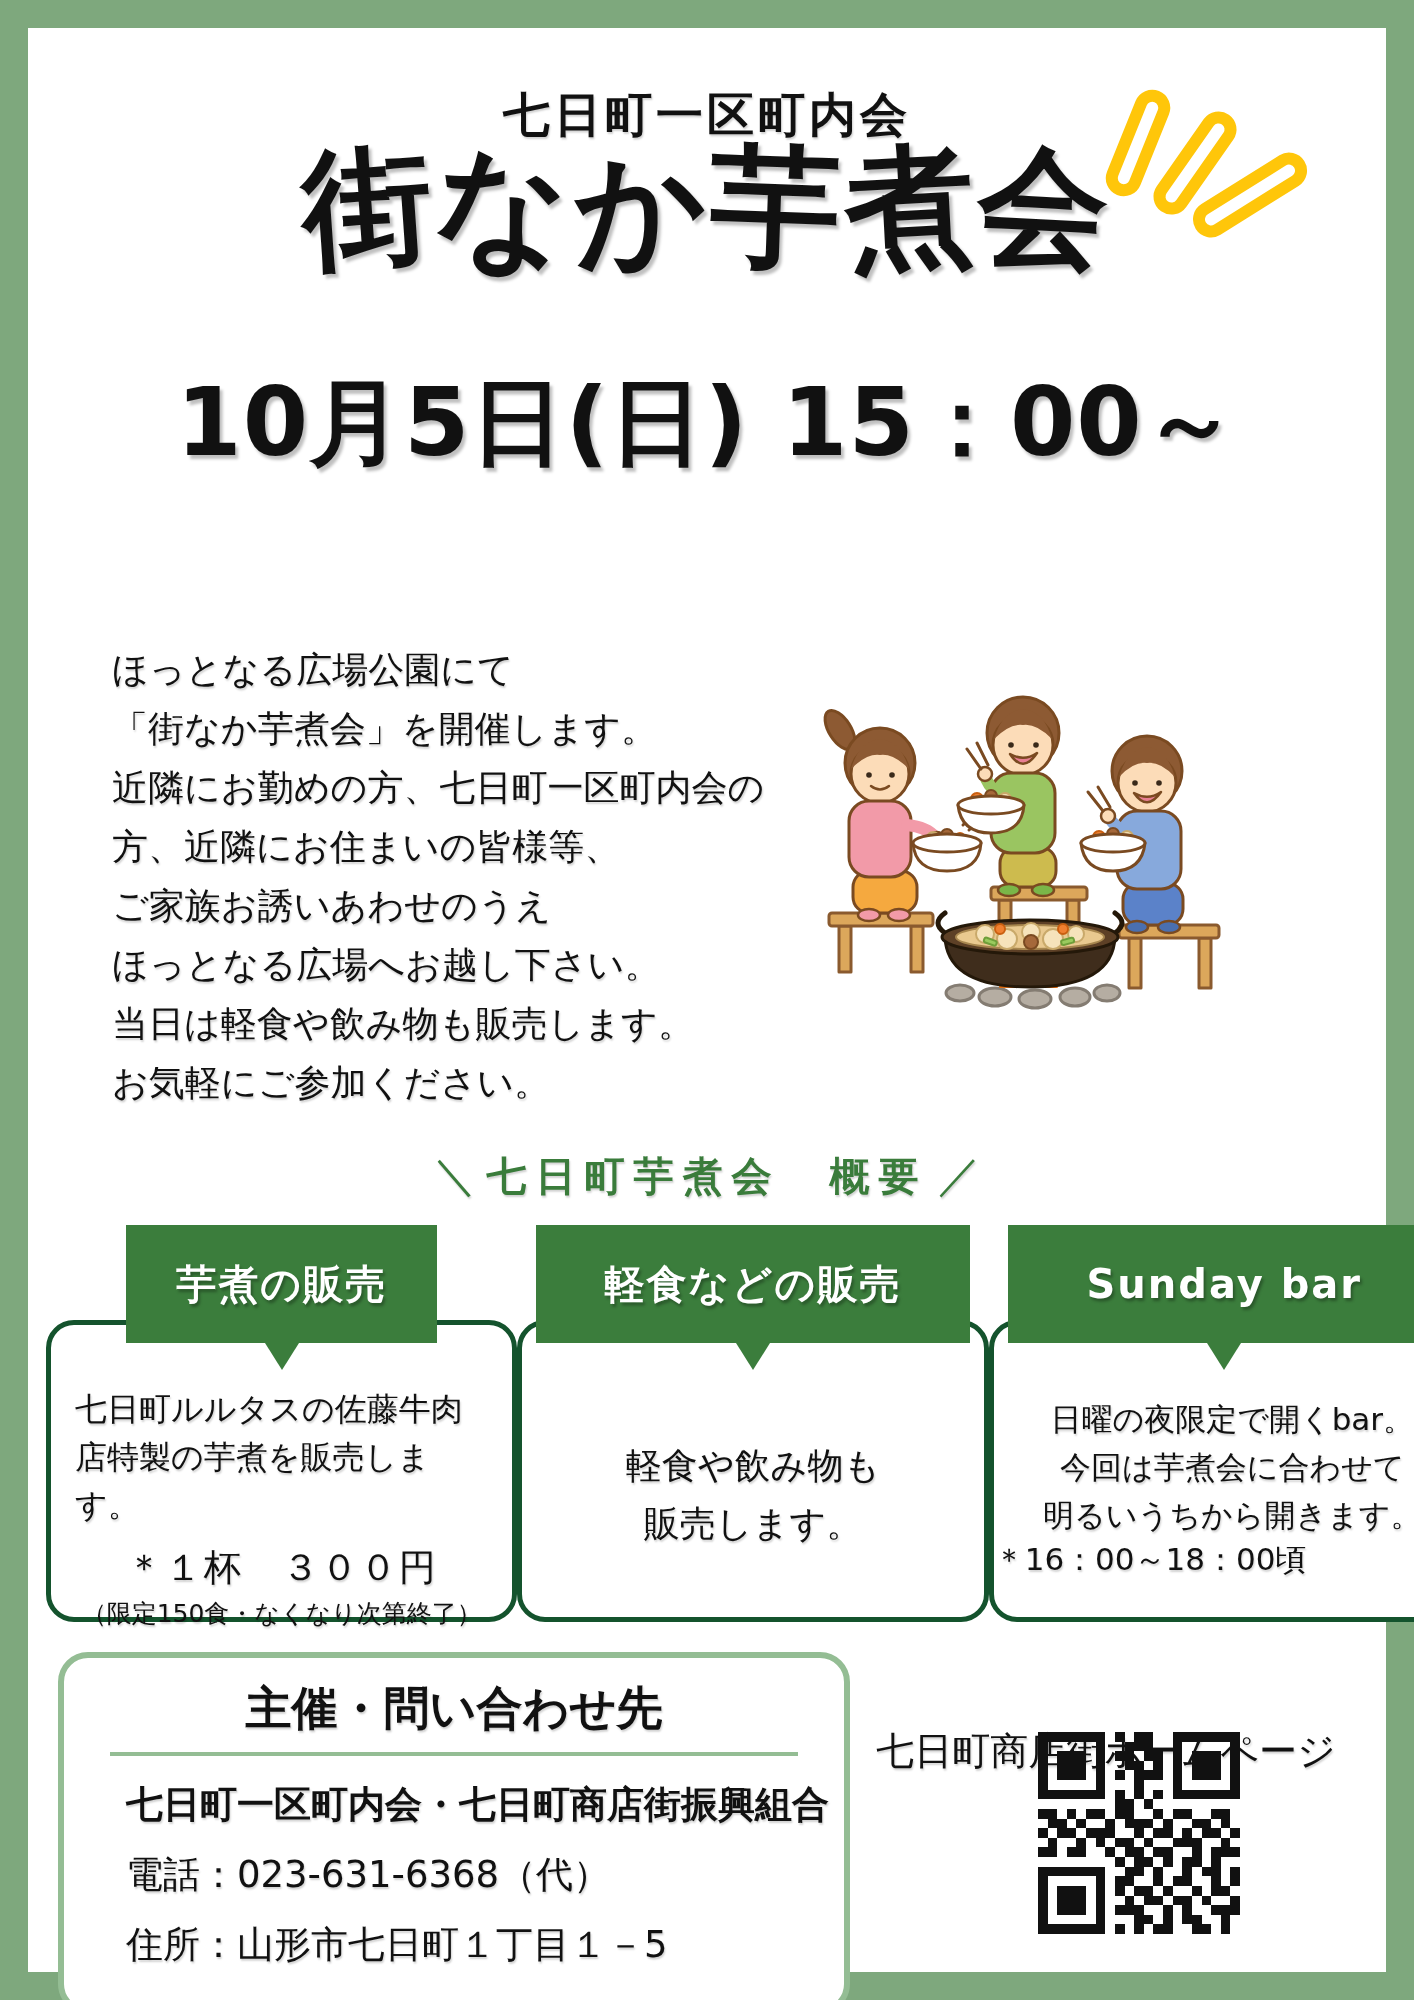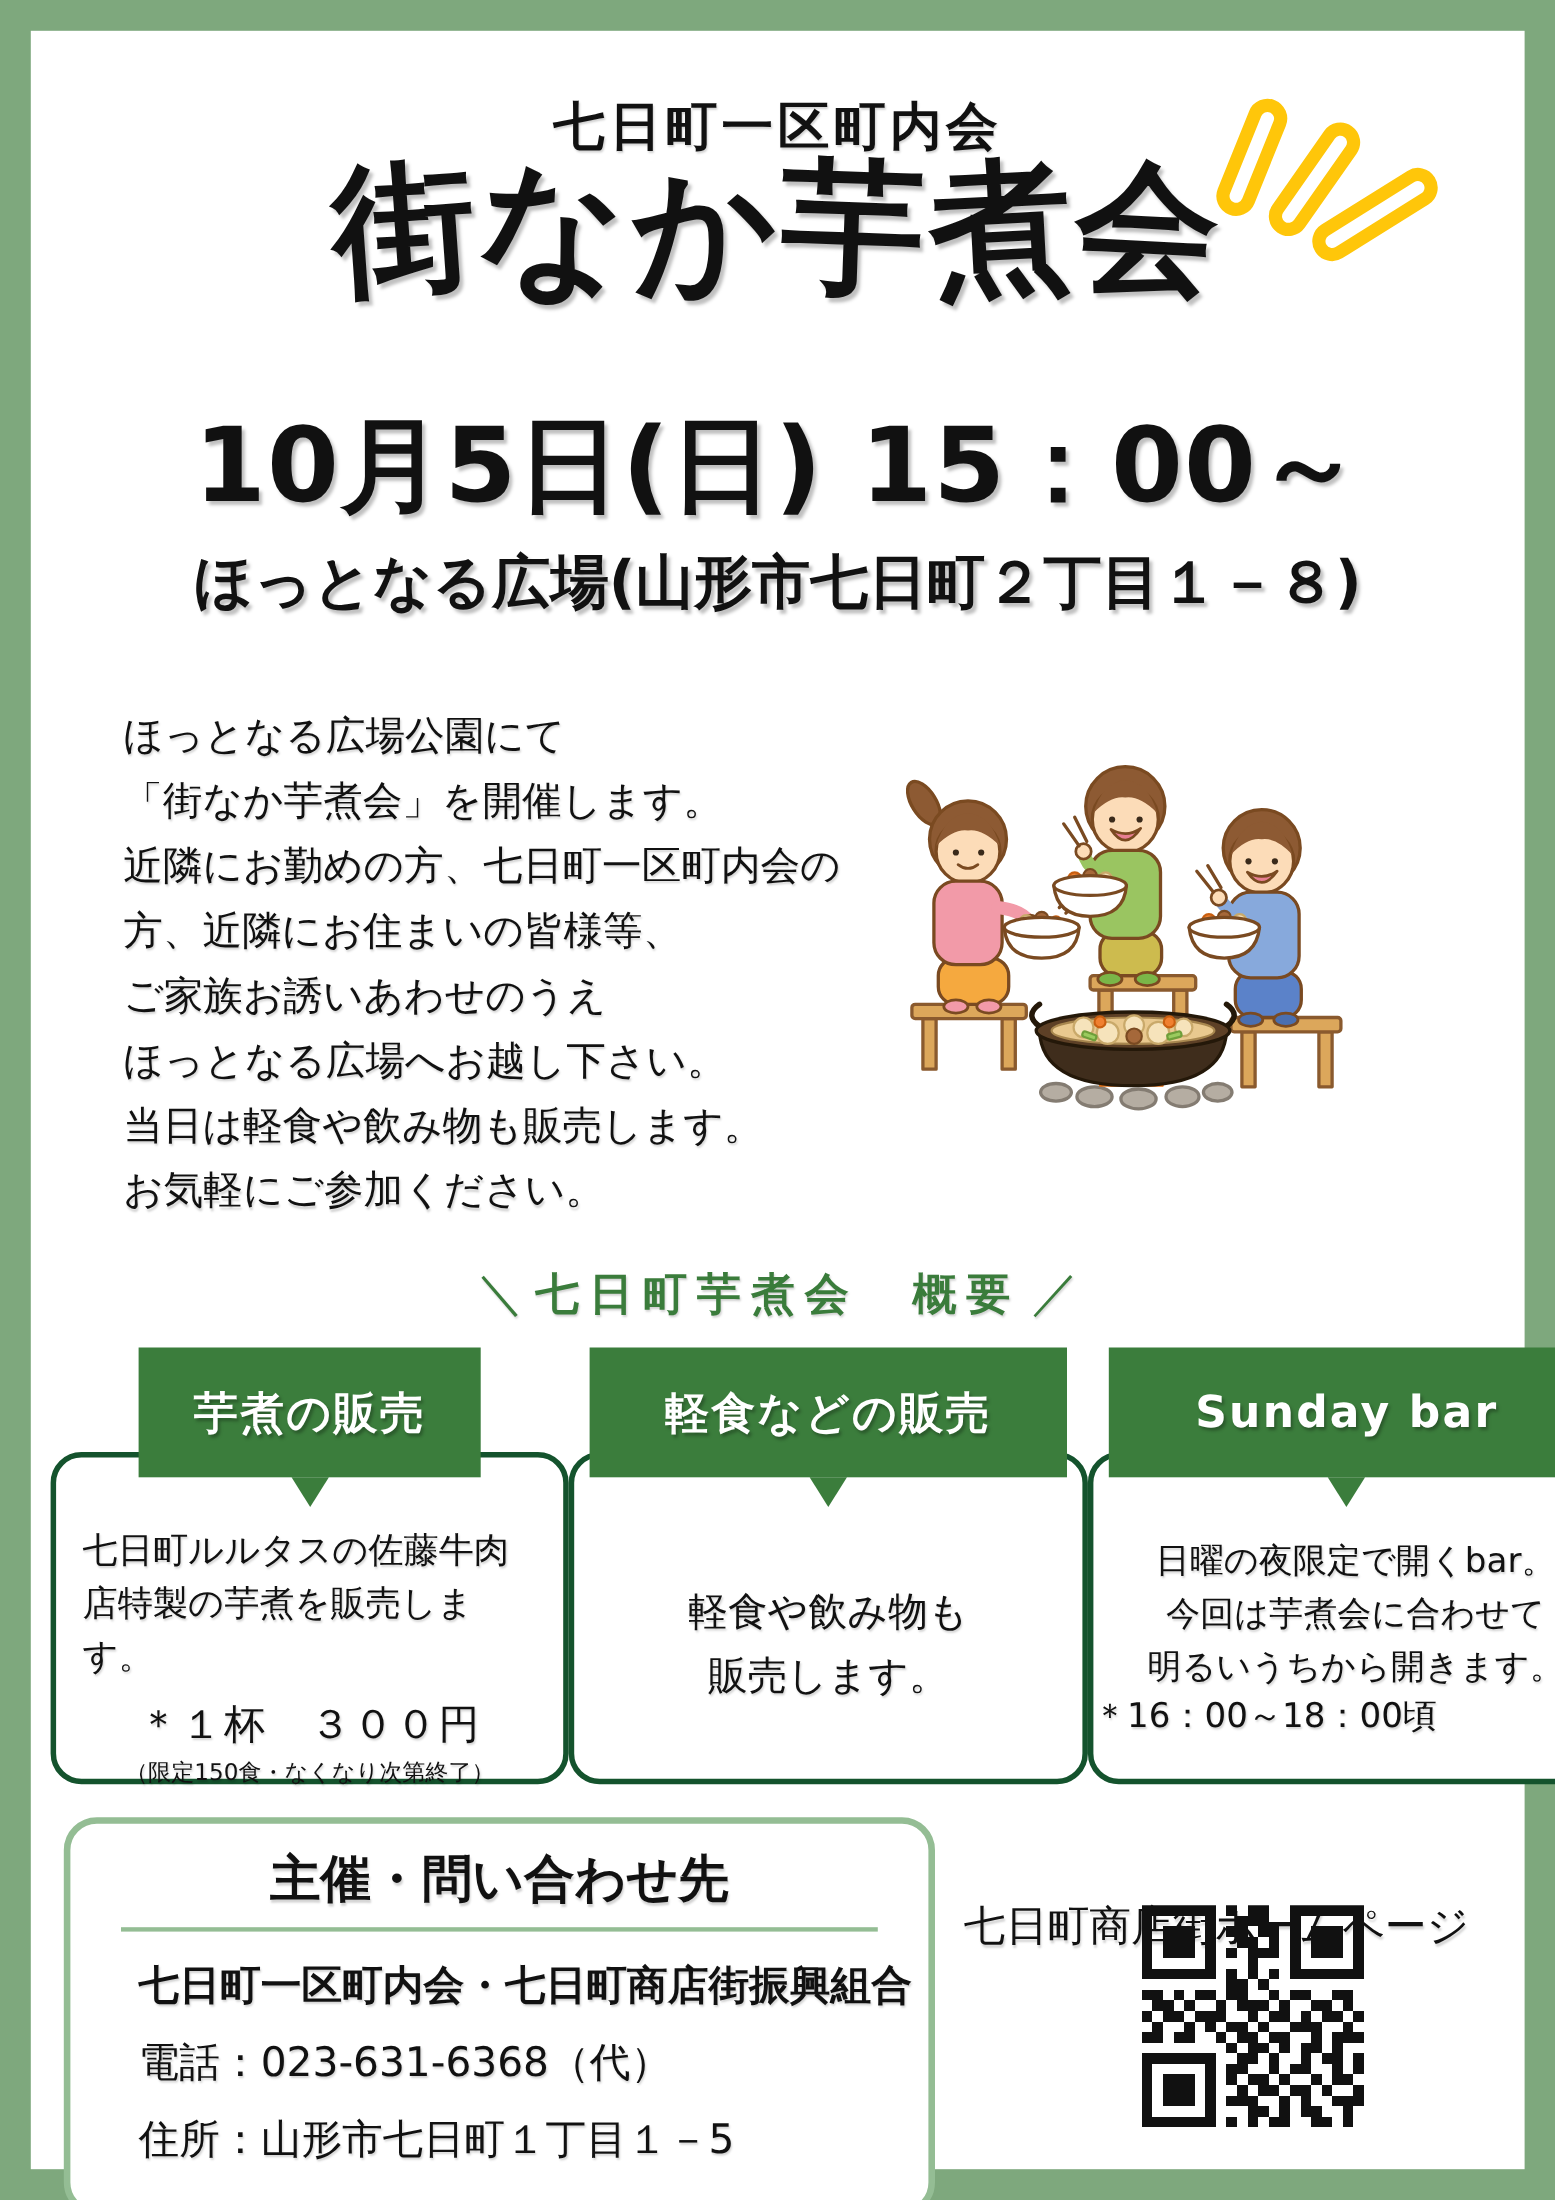--- a/index.html
+++ b/index.html
@@ -42,21 +42,21 @@
     position:relative; z-index:2; width:0; height:0; margin:0 auto;
     border-left:17px solid transparent; border-right:17px solid transparent;
     border-top:27px solid #3b7d3c;
   }
   .card-body {
     position:absolute; top:95px; left:0; right:0; bottom:0; z-index:1;
     background:#fff; border:5px solid #14532d; border-radius:28px;
   }
   .c1-text  { margin:60px 24px 0; font-size:32px; line-height:1.5; font-weight:500; }
   .c1-price { margin-top:14px; text-align:center; font-size:37px; font-weight:500; letter-spacing:2px; }
-  .c1-note  { margin-top:4px; text-align:center; font-size:21px; font-weight:500; }
+  .c1-note  { margin-top:4px; text-align:center; font-size:25px; font-weight:500; }
   .c2-text  { margin-top:112px; text-align:center; font-size:36px; line-height:1.6; font-weight:500; }
   .c3-text  { margin-top:70px; text-align:center; font-size:31px; line-height:1.55; font-weight:500;padding-left:16px; }
   .c3-note  { text-align:left; font-size:31px; font-weight:500; }
 
   .contact-box {
     left:58px; top:1652px; width:792px; height:362px;
     border:6px solid #94bd94; border-radius:30px; background:#fff;
   }
   .contact-heading { margin-top:20px; text-align:center; font-size:46px; font-weight:900; }
   .contact-divider { width:688px; height:4px; background:#94bd94; margin:12px auto 0; }
@@ -80,21 +80,20 @@
 
   <svg class="abs decor" width="210" height="170" viewBox="0 0 210 170">
     <g fill="#ffffff" stroke="#ffc60a" stroke-width="12">
       <rect x="26" y="18" width="24" height="100" rx="12" transform="rotate(22 38 68)"></rect>
       <rect x="83" y="35" width="24" height="106" rx="12" transform="rotate(35 95 88)"></rect>
       <rect x="138" y="62" width="24" height="116" rx="12" transform="rotate(58 150 120)"></rect>
     </g>
   </svg>
 
   <div class="abs ctr event-date sh-strong">10月5日(日) 15：00～</div>
-  <div class="abs ctr event-venue sh-strong">ほっとなる広場(山形市七日町２丁目１－８)</div>
 
   <div class="abs intro sh-soft">
     <div>ほっとなる広場公園にて</div>
     <div>「街なか芋煮会」を開催します。</div>
     <div>近隣にお勤めの方、七日町一区町内会の</div>
     <div>方、近隣にお住まいの皆様等、</div>
     <div>ご家族お誘いあわせのうえ</div>
     <div>ほっとなる広場へお越し下さい。</div>
     <div>当日は軽食や飲み物も販売します。</div>
     <div>お気軽にご参加ください。</div>

